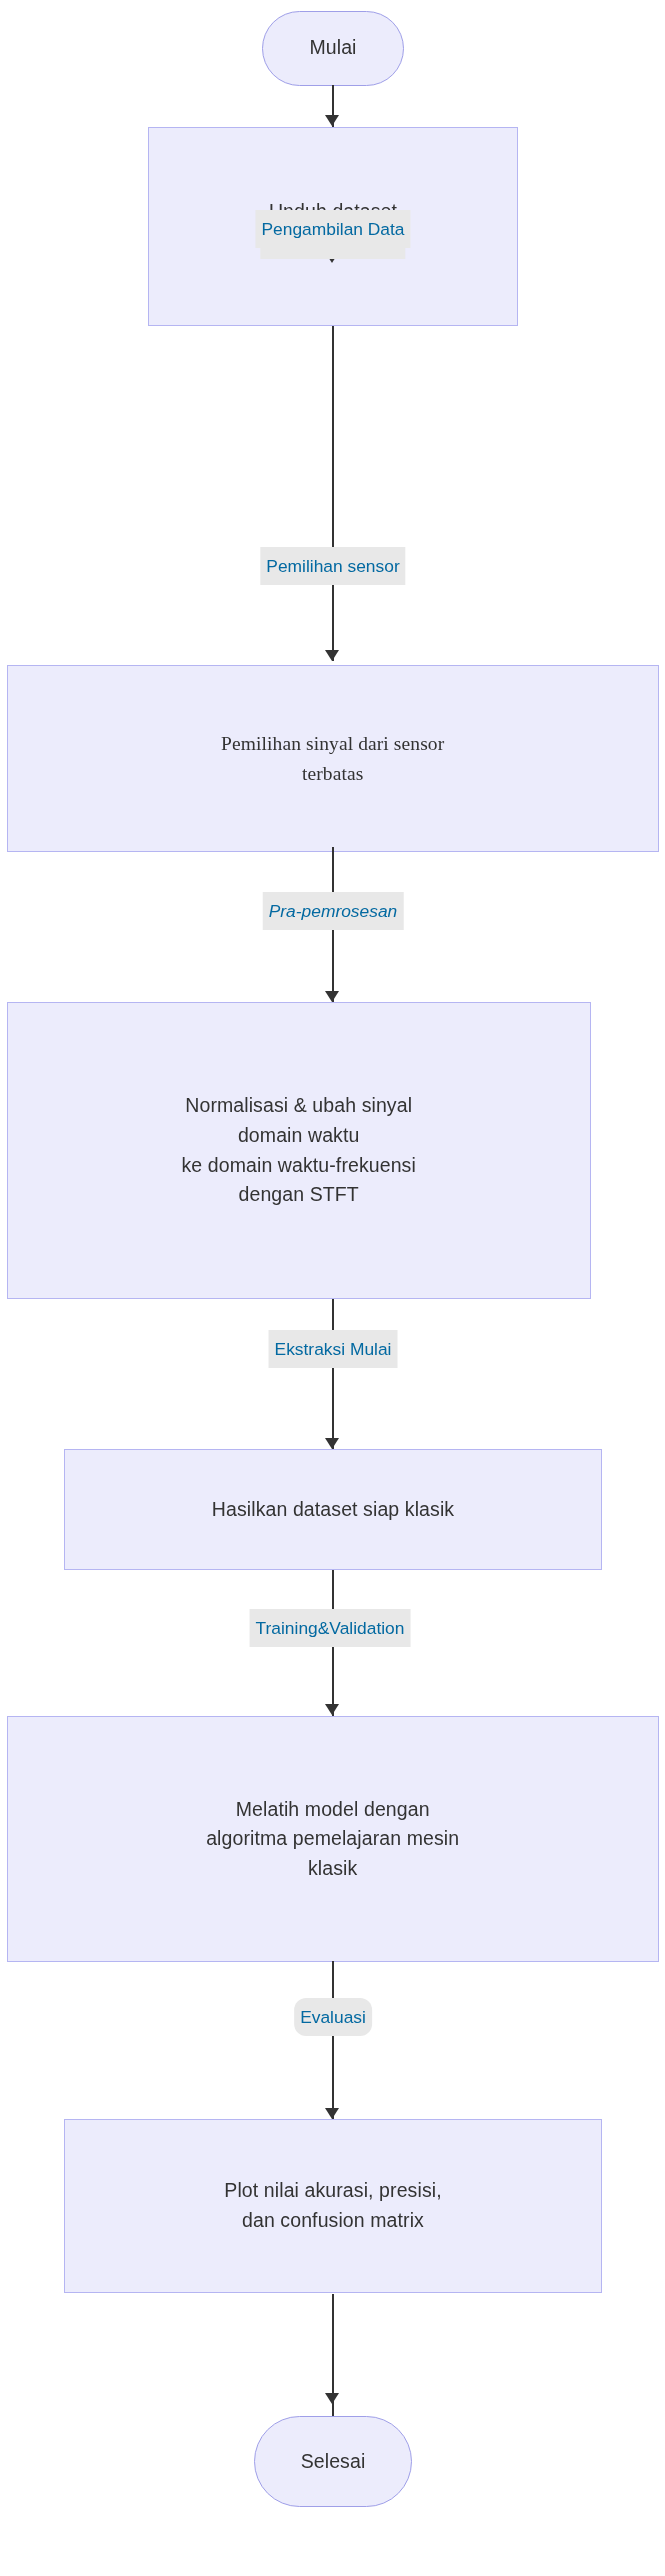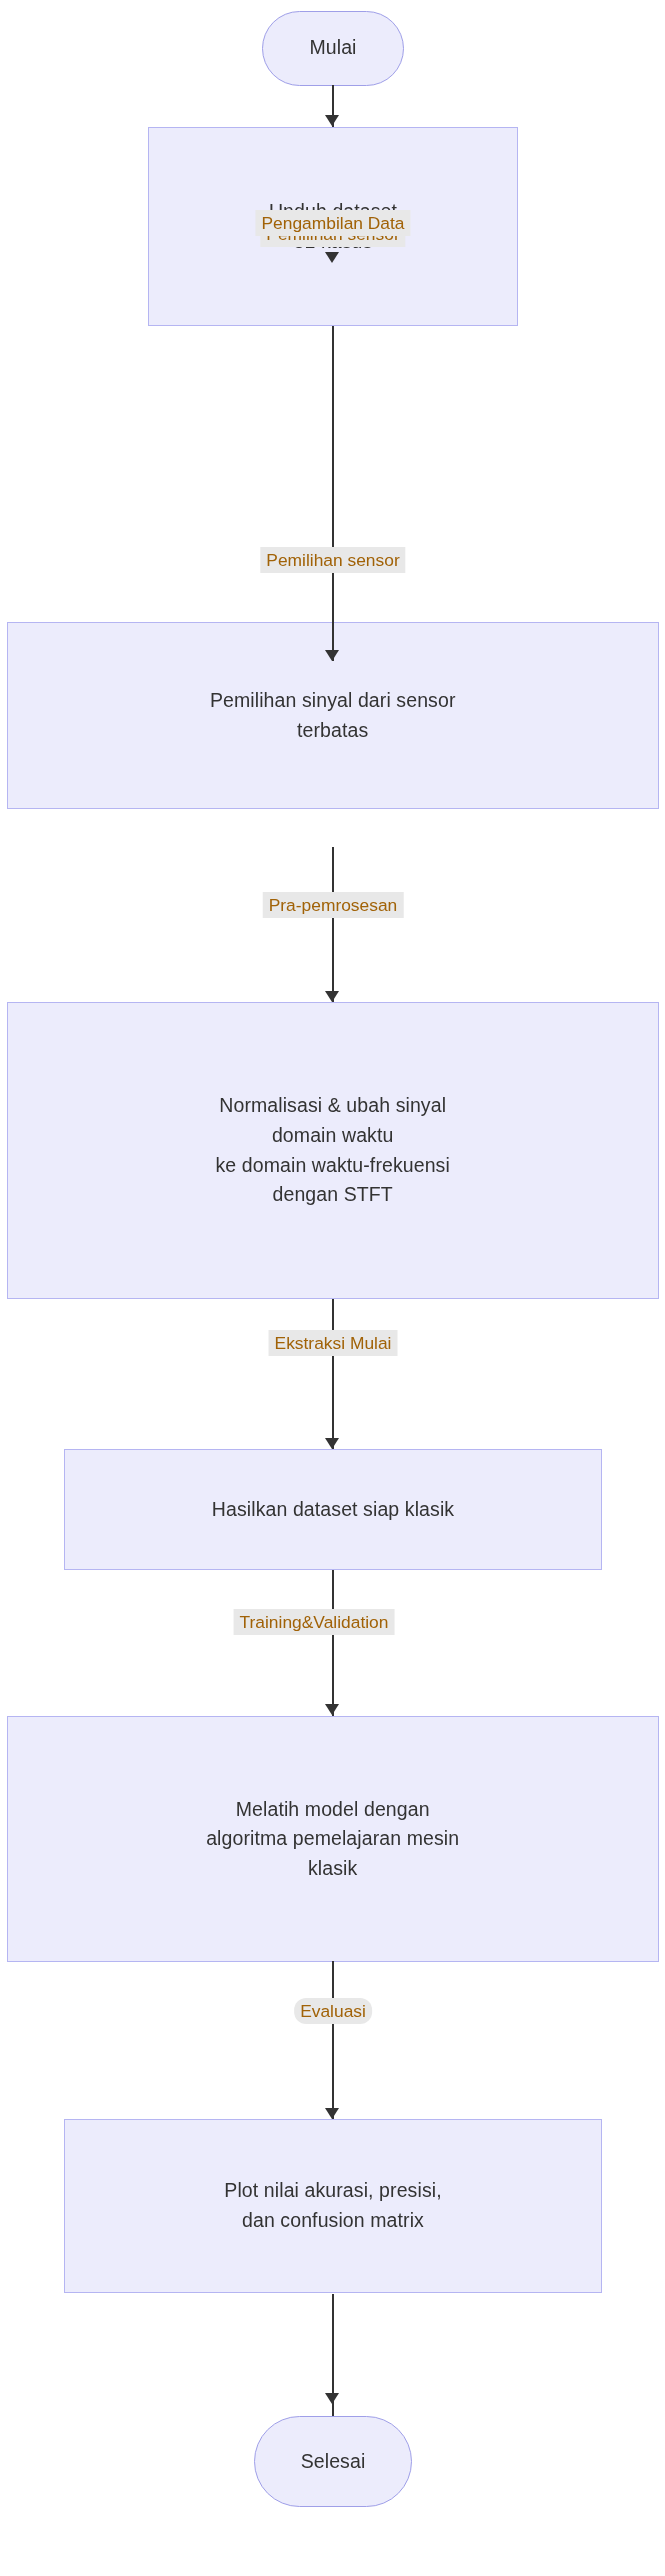--- a/index.html
+++ b/index.html
@@ -52,24 +52,24 @@
     width:0;height:0;
     border-left:7.4px solid transparent;
     border-right:7.4px solid transparent;
     border-top:11.4px solid #333333;
   }
 
   
   .edgelabel{
     position:absolute;
     background:#e8e8e8;
-    color:#a16207;
+    color:#0369a1;
     font-size:17.4px;
     line-height:1.28;
-    padding:2px 6px;
+    padding:8px 6px;
     white-space:nowrap;
     transform:translateX(-50%);
     text-align:center;
   }
 </style>
 </head>
 <body>
 
 <div id="flow">
 
@@ -79,26 +79,26 @@
 
   <div class="node" style="left:148px; top:127px; width:370px; height:199px;">
     <span class="nodetext">Unduh dataset
 31 kasus</span>
   </div>
 
   <div class="edge" style="left:332px; top:326px; height:74px;"></div>
   <div class="arrowhead" style="left:325px; top:252px;"></div>
   <div class="edgelabel" style="left:333px; top:221px;">Pemilihan sensor</div>
 
-  <div class="node" style="left:6.7px; top:622px; width:652px; height:187px;">
+  <div class="node" style="left:6.7px; top:665px; width:652px; height:187px;font-family:Liberation Serif, serif;">
     <span class="nodetext">Pemilihan sinyal dari sensor
 terbatas</span>
   </div>
 
-  <div class="node" style="left:6.7px; top:1002px; width:652px; height:297px;">
+  <div class="node" style="left:6.7px; top:1002px; width:584px; height:297px;">
     <span class="nodetext">Normalisasi &amp; ubah sinyal
 domain waktu
 ke domain waktu-frekuensi
 dengan STFT</span>
   </div>
 
   <div class="node" style="left:64px; top:1449px; width:538px; height:121px;">
     <span class="nodetext">Hasilkan dataset siap klasik</span>
   </div>
 
@@ -133,19 +133,19 @@
   <div class="arrowhead" style="left:325px; top:1704px;"></div>
 
   <div class="edge" style="left:332px; top:1961px; height:158px;"></div>
   <div class="arrowhead" style="left:325px; top:2108px;"></div>
 
   <div class="edge" style="left:332px; top:2294px; height:122px;"></div>
   <div class="arrowhead" style="left:325px; top:2393px;"></div>
 
   <div class="edgelabel" style="left:333px; top:210px;">Pengambilan Data</div>
   <div class="edgelabel" style="left:333px; top:547px;">Pemilihan sensor</div>
-  <div class="edgelabel" style="left:333px; top:892px;">Pra-pemrosesan</div>
+  <div class="edgelabel" style="left:333px; top:892px;font-style:italic;">Pra-pemrosesan</div>
   <div class="edgelabel" style="left:333px; top:1330px;">Ekstraksi Mulai</div>
-  <div class="edgelabel" style="left:314px; top:1609px;">Training&amp;Validation</div>
+  <div class="edgelabel" style="left:330px; top:1609px;">Training&amp;Validation</div>
   <div class="edgelabel" style="left:333px; top:1998px;border-radius:12px;">Evaluasi</div>
 
 </div>
 
 
 </body></html>

